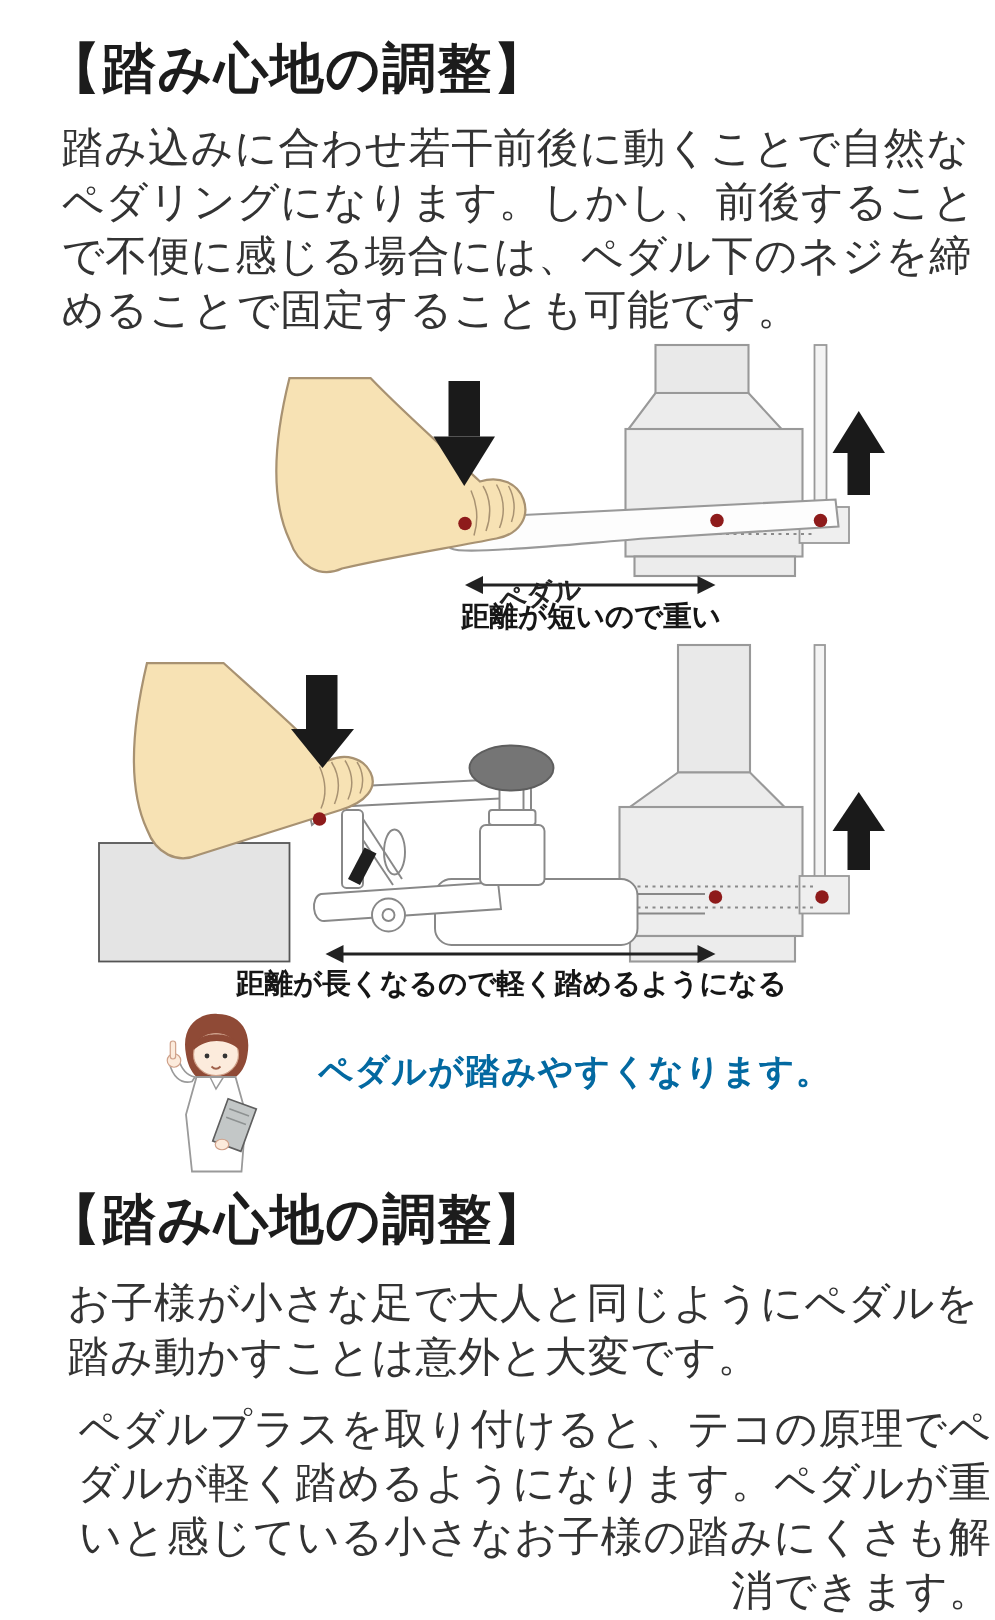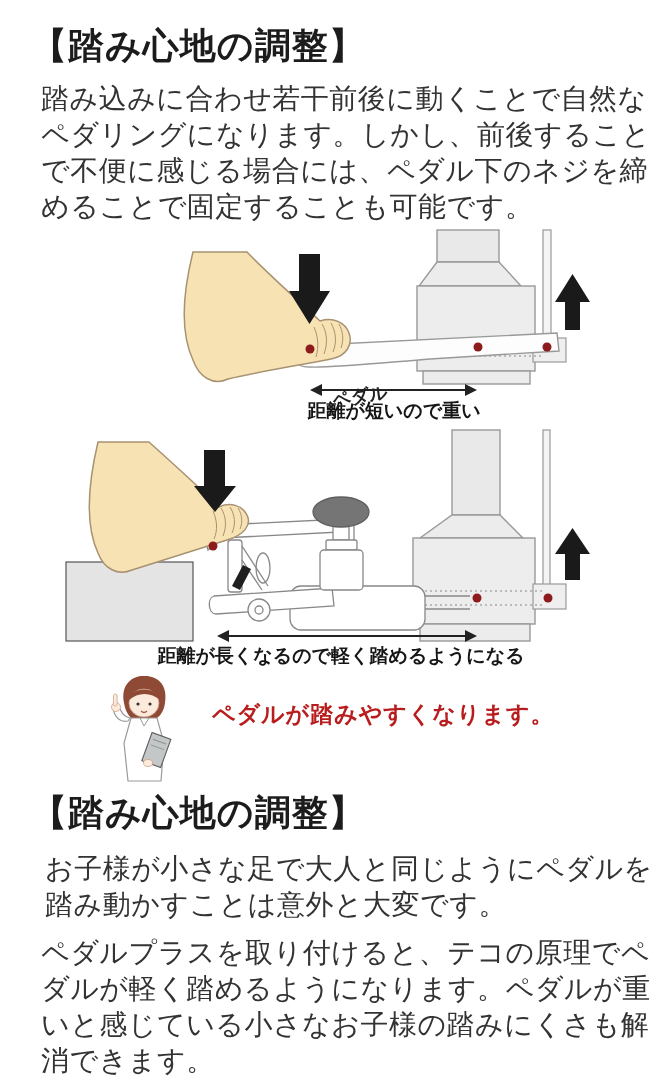--- a/index.html
+++ b/index.html
@@ -9,21 +9,21 @@
   }
   .abs{position:absolute;}
   h2.sec-heading{
     margin:0;font-size:36px;font-weight:bold;color:#1c1c1c;letter-spacing:1px;
   }
   p.body-text{
     margin:13px;font-size:28px;line-height:36px;color:#333333;
     white-space:pre-line;letter-spacing:0.5px;
   }
   .callout-text{
-    font-size:23px;font-weight:600;color:#b91c1c;letter-spacing:1px;white-space:nowrap;
+    font-size:23px;font-weight:600;color:#0369a1;letter-spacing:1px;white-space:nowrap;
   }
   svg text{font-family:"Liberation Sans","DejaVu Sans",sans-serif;}
   svg .dlabel{font-size:19px;font-weight:bold;fill:#161616;}
   svg .plabel{font-size:18px;font-weight:600;fill:#222222;}
 </style>
 </head>
 <body>
 
 <div class="page">
 
@@ -201,18 +201,18 @@
     <ellipse cx="50" cy="90" rx="4.5" ry="3.5" fill="#FCEBDC" stroke="#cfa18a" stroke-width="0.8"></ellipse>
   </svg>
 
   <div class="callout-text abs" style="left:212px;top:699px;">ペダルが踏みやすくなります。</div>
 
   <h2 class="sec-heading abs" style="left:31px;top:789px;">【踏み心地の調整】</h2>
 
   <p class="body-text abs" style="left:32px;top:838px;width:620px;">お子様が小さな足で大人と同じようにペダルを
 踏み動かすことは意外と大変です。</p>
 
-  <p class="body-text abs" style="left:28px;top:922px;width:620px;">ペダルプラスを取り付けると、テコの原理でペ
+  <p class="body-text abs" style="left:28px;top:922px;width:620px;text-align:right;">ペダルプラスを取り付けると、テコの原理でペ
 ダルが軽く踏めるようになります。ペダルが重
 いと感じている小さなお子様の踏みにくさも解
 消できます。</p>
 
 </div>
 
 </body></html>

